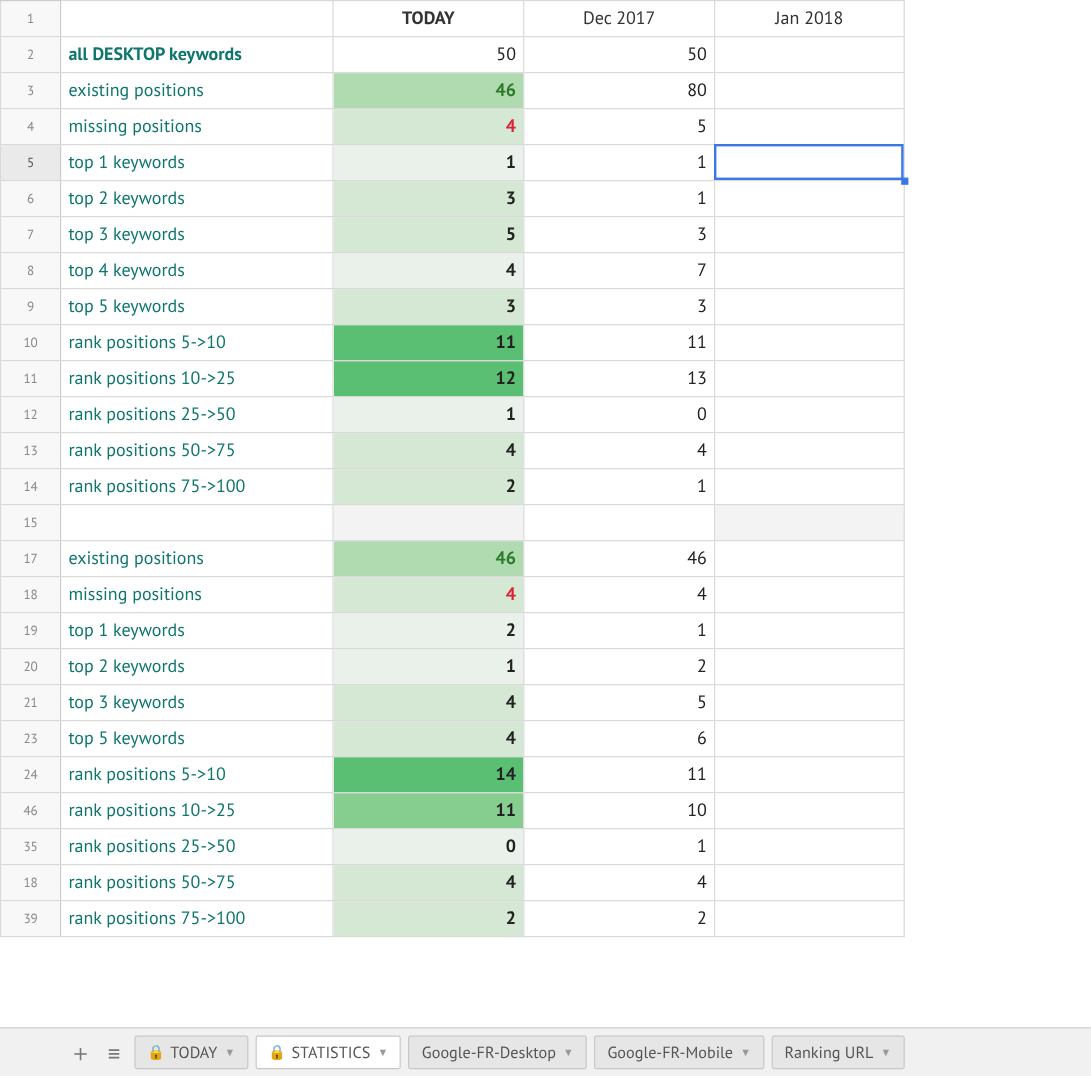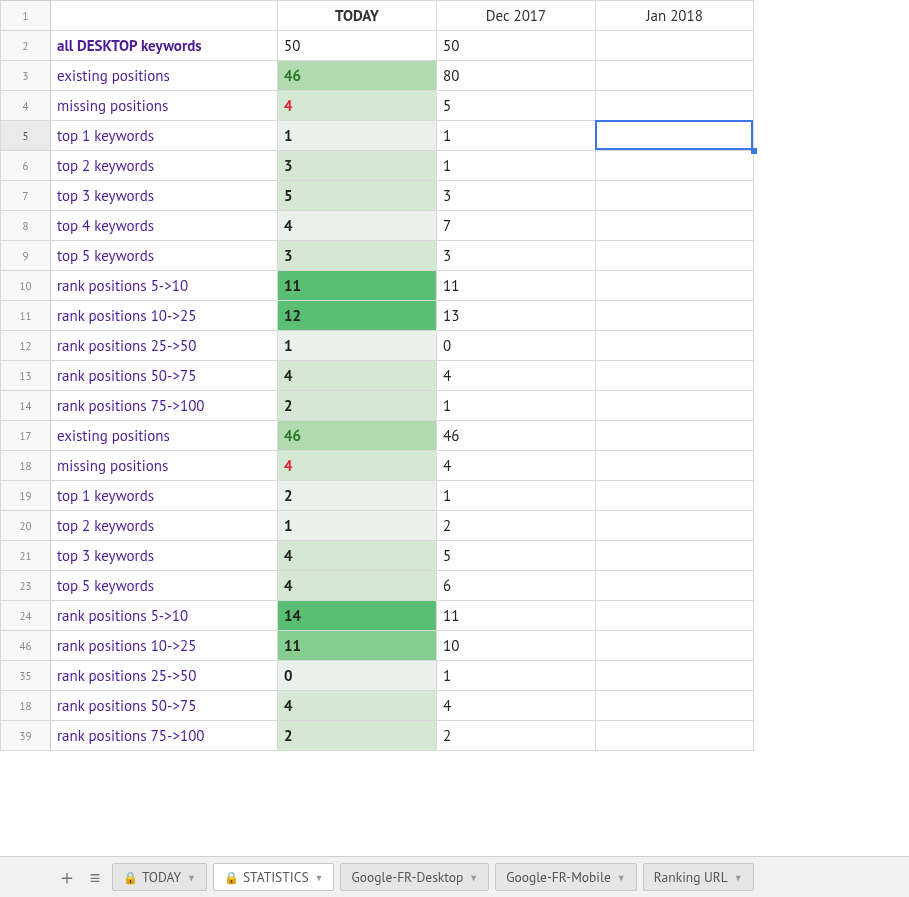--- a/index.html
+++ b/index.html
@@ -49,23 +49,23 @@
     color: #555;
   }
   tr.first th.rowhead { border-top: 1px solid #ccc; }
   td.colhead {
     text-align: center;
     font-size: 15px;
     color: #333;
     background: #fff;
   }
   td.colhead.today { font-weight: 700; }
-  td.label { font-size: 15px; color: #4c1d95; padding-left: 6px; }
+  td.label { font-size: 15px; color: #0f766e; padding-left: 6px; }
   td.bold { font-weight: 700; }
-  td.center { text-align: left; font-size: 15px; }
+  td.center { text-align: right; font-size: 15px; }
   td.b { font-weight: 700; }
   td.blankrow { background: #f3f3f3; }
   td.green1 { background: #eaf1ea; }
   td.green2 { background: #d4e8d4; }
   td.green3 { background: #b0dab0; }
   td.green4 { background: #86ce8f; }
   td.green5 { background: #5abf73; }
   td.num-green { color: #2a7a2a; font-weight: 700; }
   td.num-red   { color: #d23; font-weight: 700; }
 
@@ -220,20 +220,27 @@
           <td class=""></td>
         </tr>
         <tr>
           <th class="rowhead">14</th>
           <td class="label">rank positions 75-&gt;100</td>
           <td class="center b green2">2</td>
           <td class="center">1</td>
           <td class=""></td>
         </tr>
         <tr>
+          <th class="rowhead">15</th>
+          <td></td>
+          <td class="blankrow"></td>
+          <td></td>
+          <td class="blankrow"></td>
+        </tr>
+        <tr>
           <th class="rowhead">17</th>
           <td class="label">existing positions</td>
           <td class="center b green3 num-green">46</td>
           <td class="center">46</td>
           <td class=""></td>
         </tr>
         <tr>
           <th class="rowhead">18</th>
           <td class="label">missing positions</td>
           <td class="center b green2 num-red">4</td>

